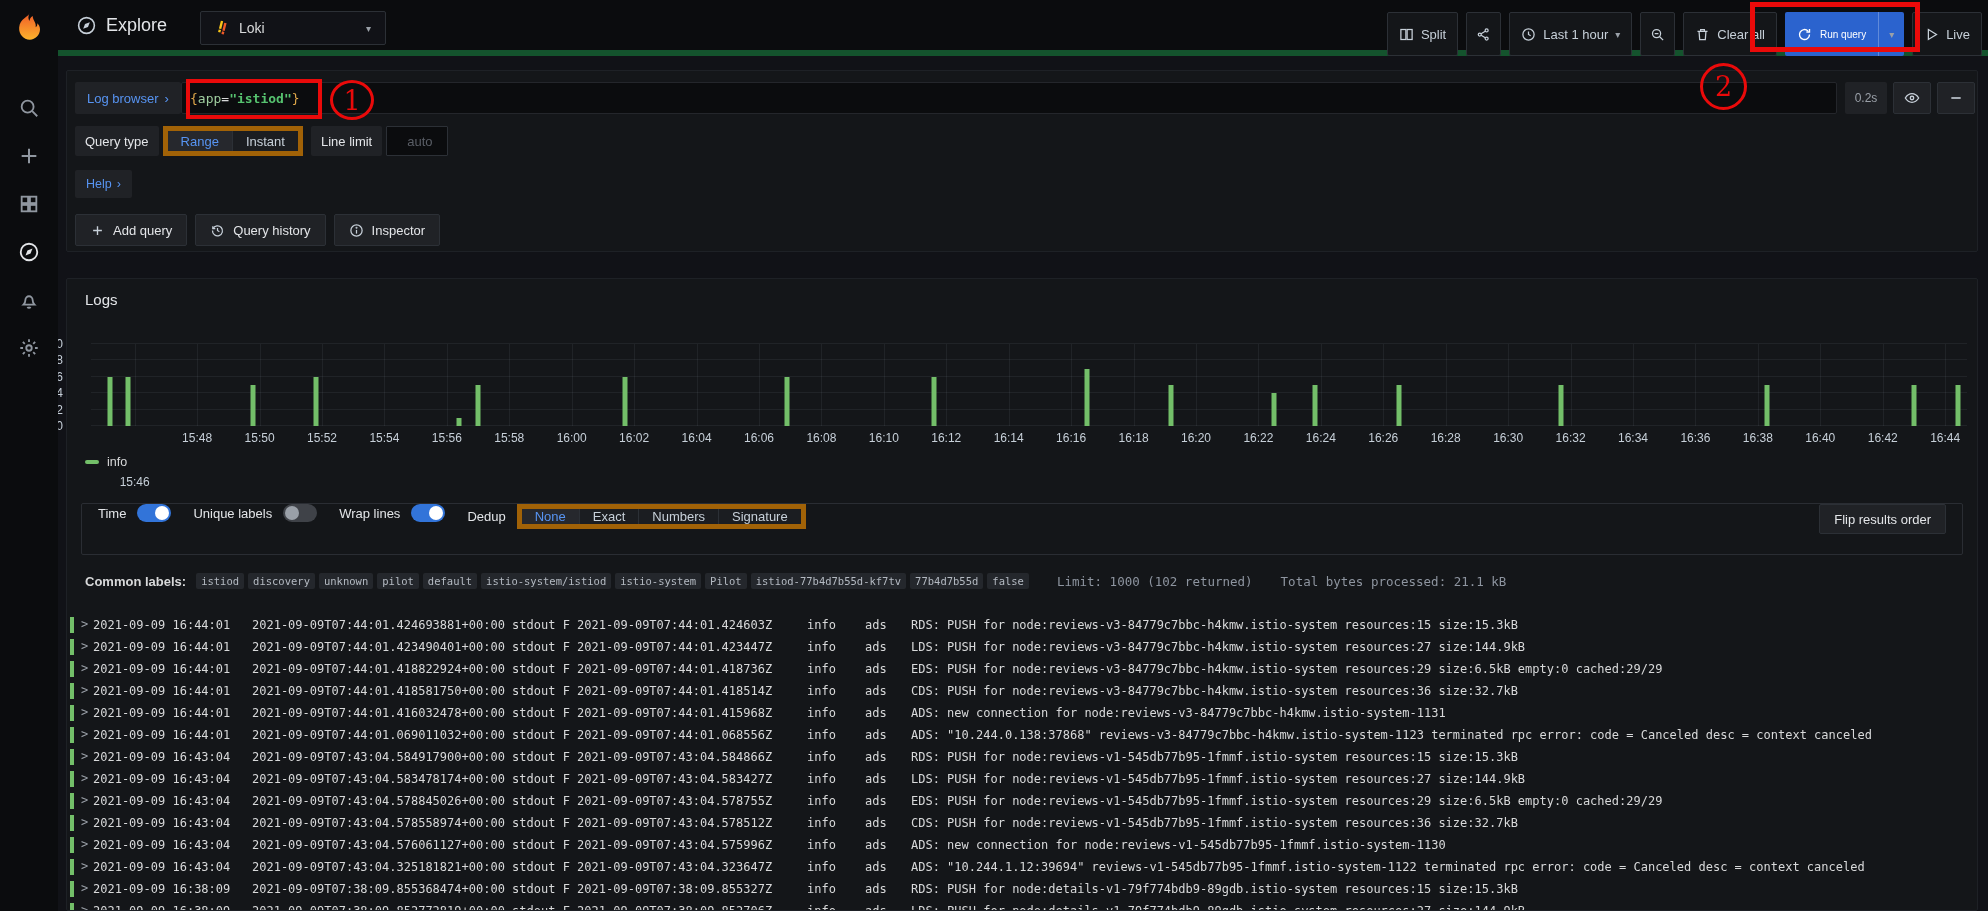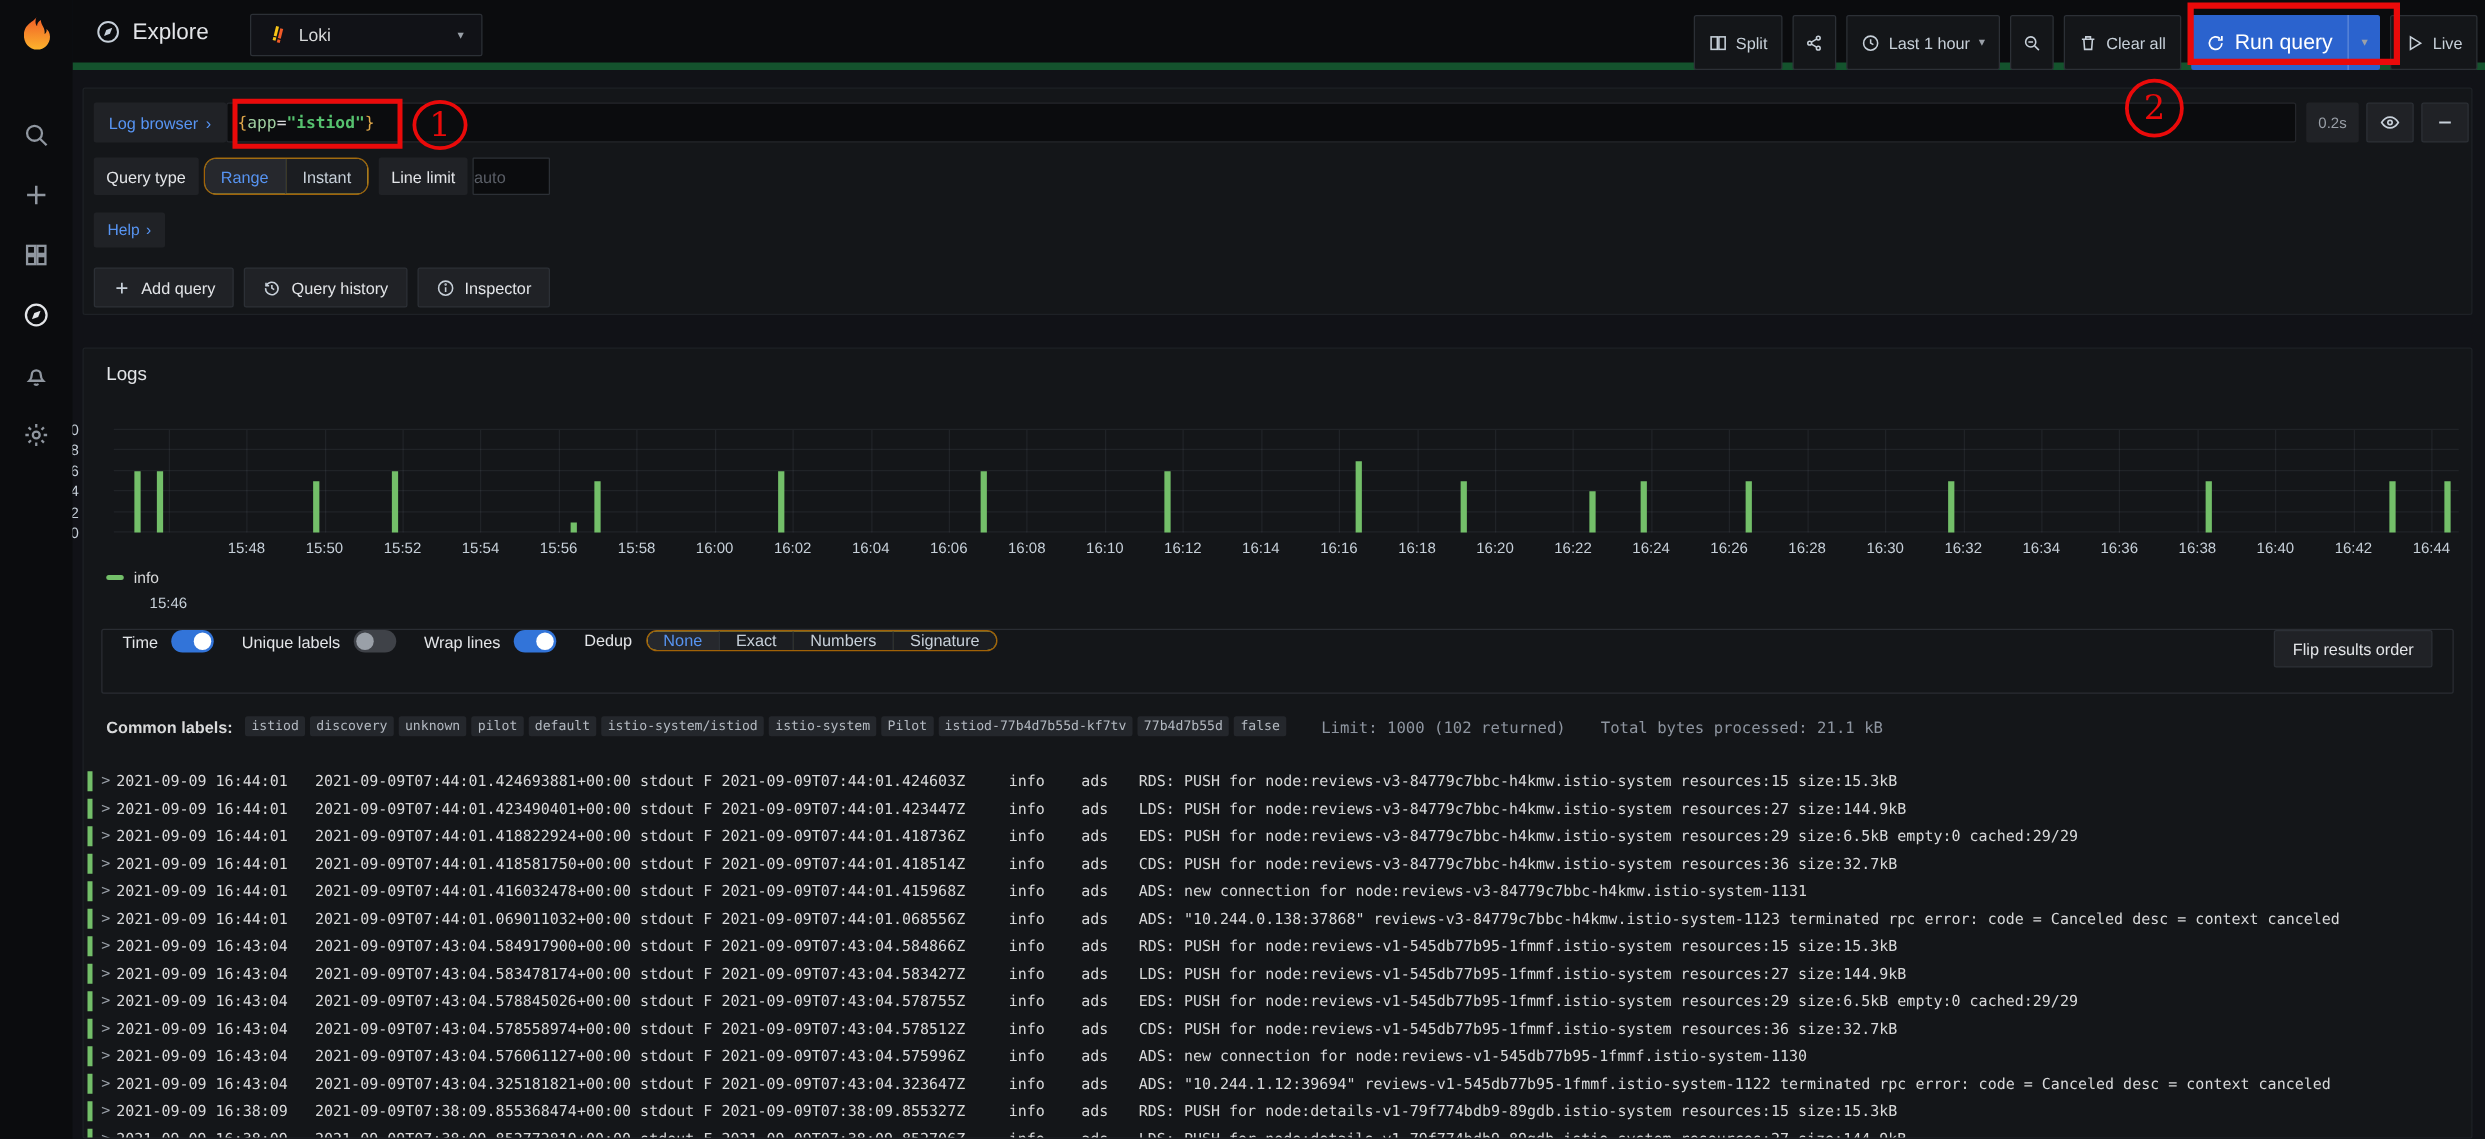--- a/index.html
+++ b/index.html
@@ -21,38 +21,38 @@
   .explore-head svg { width:21px; height:21px; color:#c7d0d9; }
   .explore-title { font-size:18px; font-weight:500; color:#e3e5e8; }
   .ds-picker { position:absolute; left:142px; top:11px; width:186px; height:34px; background:#111217; border:1px solid #2c3036; border-radius:2px; display:flex; align-items:center; padding:0 14px; cursor:pointer; }
   .ds-picker .ds-name { font-size:14px; margin-left:8px; color:#d8d9da; flex:1; }
   .chev { color:#9aa0a8; font-size:10px; }
   .tb-right { position:absolute; right:6px; top:12px; height:44px; display:flex; gap:8px; align-items:stretch; }
   .tb-btn { display:flex; align-items:center; gap:7px; padding:0 11px; border:1px solid #2c3036; border-radius:2px; background:#141619; color:#c7d0d9; font-size:13px; font-weight:500; cursor:pointer; white-space:nowrap; }
   .tb-btn svg { width:15px; height:15px; }
   .icon-only { padding:0 9px; }
   .run-query { background:#2b63ce; border:none; border-radius:2px; display:flex; color:#fff; cursor:pointer; }
-  .run-main { display:flex; align-items:center; gap:8px; padding:0 12px; font-size:17px; font-weight:500; }
+  .run-main { display:flex; align-items:center; gap:8px; padding:0 12px; font-size:10px; font-weight:500; }
   .run-main svg { width:15px; height:15px; }
   .run-caret { width:26px; display:flex; align-items:center; justify-content:center; border-left:1px solid rgba(255,255,255,.25); color:#e8eefb; }
 
   
   .query-card { position:absolute; left:66px; top:70px; width:1912px; height:182px; background:#141619; border:1px solid #1e2126; border-radius:2px; }
   .log-browser { position:absolute; left:8px; top:11px; height:32px; padding:0 12px; background:#202226; border-radius:2px; color:#5794f2; font-size:13px; font-weight:500; display:flex; align-items:center; gap:6px; cursor:pointer; }
   .q-input { position:absolute; left:114px; top:11px; width:1656px; height:32px; background:#0b0c0e; border:1px solid #24262b; border-radius:2px; display:flex; align-items:center; padding:0 8px; font-size:13px; cursor:text; }
   .q-stat { position:absolute; left:1778px; top:11px; width:42px; height:32px; background:#202226; border-radius:2px; color:#9aa0a8; font-size:12px; display:flex; align-items:center; justify-content:center; }
   .q-iconbtn { position:absolute; top:11px; width:38px; height:32px; border:1px solid #2c3036; background:#202226; border-radius:2px; color:#c7d0d9; display:flex; align-items:center; justify-content:center; cursor:pointer; }
   .q-iconbtn svg { width:16px; height:16px; }
   .inline-label { background:#202226; border-radius:2px; color:#e3e5e8; font-size:13px; font-weight:500; display:flex; align-items:center; padding:0 10px; }
   .opt-row { position:absolute; left:8px; top:55px; height:30px; display:flex; gap:4px; }
-  .seg { display:flex; border:1px solid #a16207; border-radius:10px; overflow:hidden; background:#fde047; }
+  .seg { display:flex; border:5px solid #a16207; border-radius:0; overflow:hidden; background:#84cc16; }
   .seg-cell { display:flex; align-items:center; padding:0 13px; font-size:13px; color:#c7d0d9; border-right:1px solid #2c3036; cursor:pointer; background:#1b1d21; }
   .seg-cell:last-child { border-right:none; }
   .seg-cell.sel { background:#26282d; color:#5794f2; font-weight:500; }
-  .auto-input { width:62px; background:#0b0c0e; border:1px solid #2c3036; border-radius:1px; color:#5a5e66; font-size:13px; padding:0 0; display:flex; align-items:center; }
+  .auto-input { width:62px; background:#0b0c0e; border:1px solid #2c3036; border-radius:1px; color:#5a5e66; font-size:13px; padding:0 20px; display:flex; align-items:center; }
   .help-btn { position:absolute; left:8px; top:99px; height:28px; padding:0 11px; background:#202226; border-radius:2px; color:#5794f2; font-size:12.5px; font-weight:500; display:flex; align-items:center; gap:5px; cursor:pointer; }
   .btn-row { position:absolute; left:8px; top:143px; display:flex; gap:8px; }
   .sec-btn { height:32px; display:flex; align-items:center; gap:8px; padding:0 14px; background:#202226; border:1px solid #2c3036; border-radius:2px; color:#e3e5e8; font-size:13px; font-weight:500; cursor:pointer; }
   .sec-btn svg { width:15px; height:15px; color:#c7d0d9; }
 
   
   .logs-panel { position:absolute; left:66px; top:278px; width:1912px; bottom:0; background:#141619; border:1px solid #1e2126; border-radius:2px; }
   .panel-title { position:absolute; left:18px; top:12px; font-size:15px; font-weight:500; color:#e3e5e8; }
   .chart { position:absolute; left:24px; top:65px; width:1876px; height:82px; }
   .ylabels { position:absolute; left:-24px; top:65px; width:20px; height:82px; }

